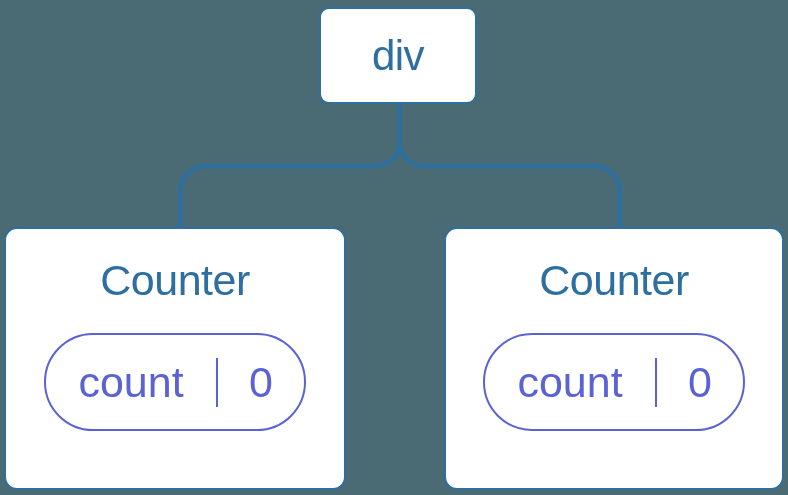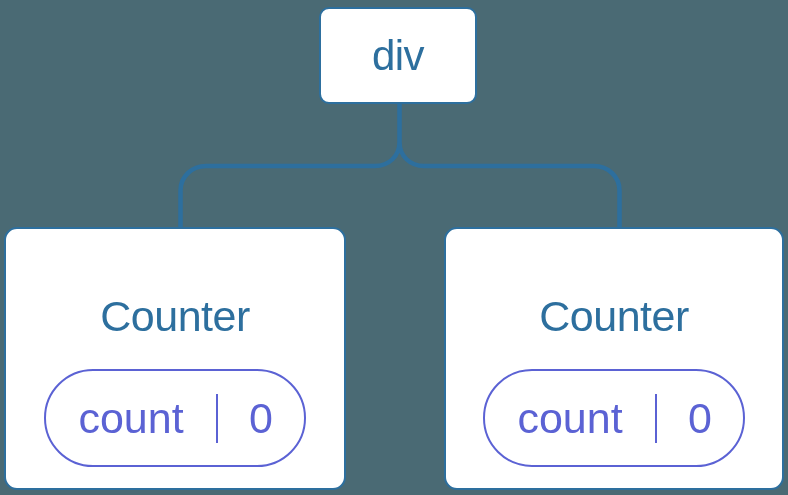--- a/index.html
+++ b/index.html
@@ -36,21 +36,21 @@
   .card{
     position:absolute;top:227px;height:263px;
     background:var(--node_fill);
     border:2px solid var(--node_blue);
     border-radius:13px;
     display:flex;flex-direction:column;align-items:center;
   }
   .card-left{left:4px;width:342px;}
   .card-right{left:444px;width:340px;}
   .card-title{
-    margin-top:64px;
+    margin-top:28px;
     font-size:43px;line-height:1.1;
     color:var(--node_blue);
     letter-spacing:-0.5px;
   }
   .pill{
     margin-top:29px;
     width:262px;height:98px;
     border:2px solid var(--state_purple);
     border-radius:49px;
     display:flex;align-items:center;

